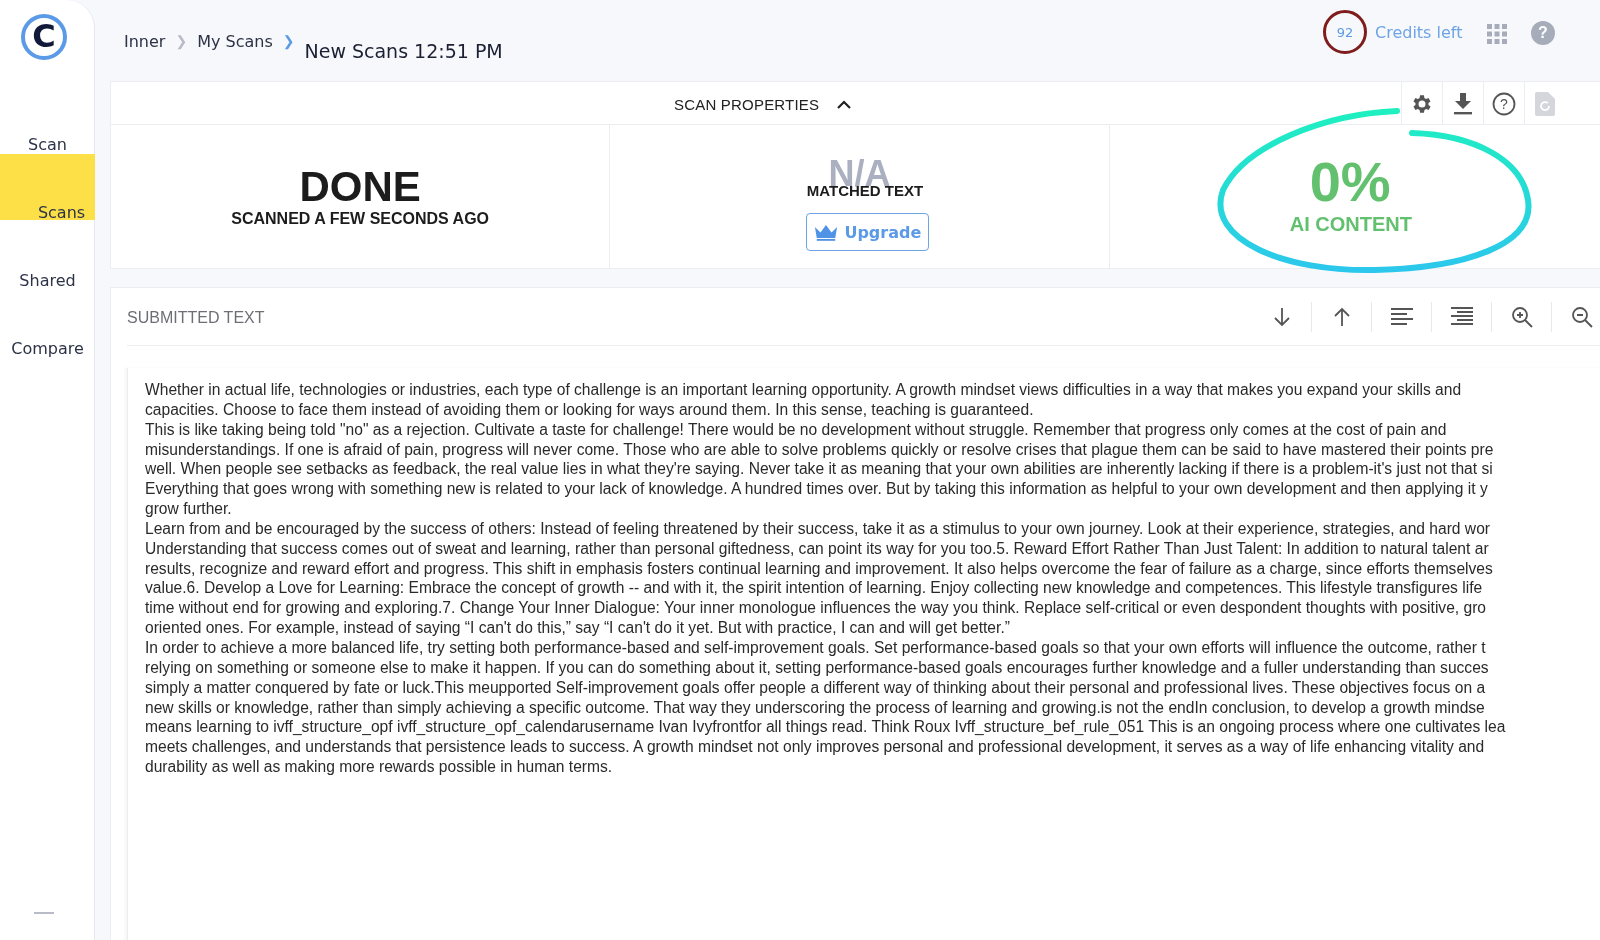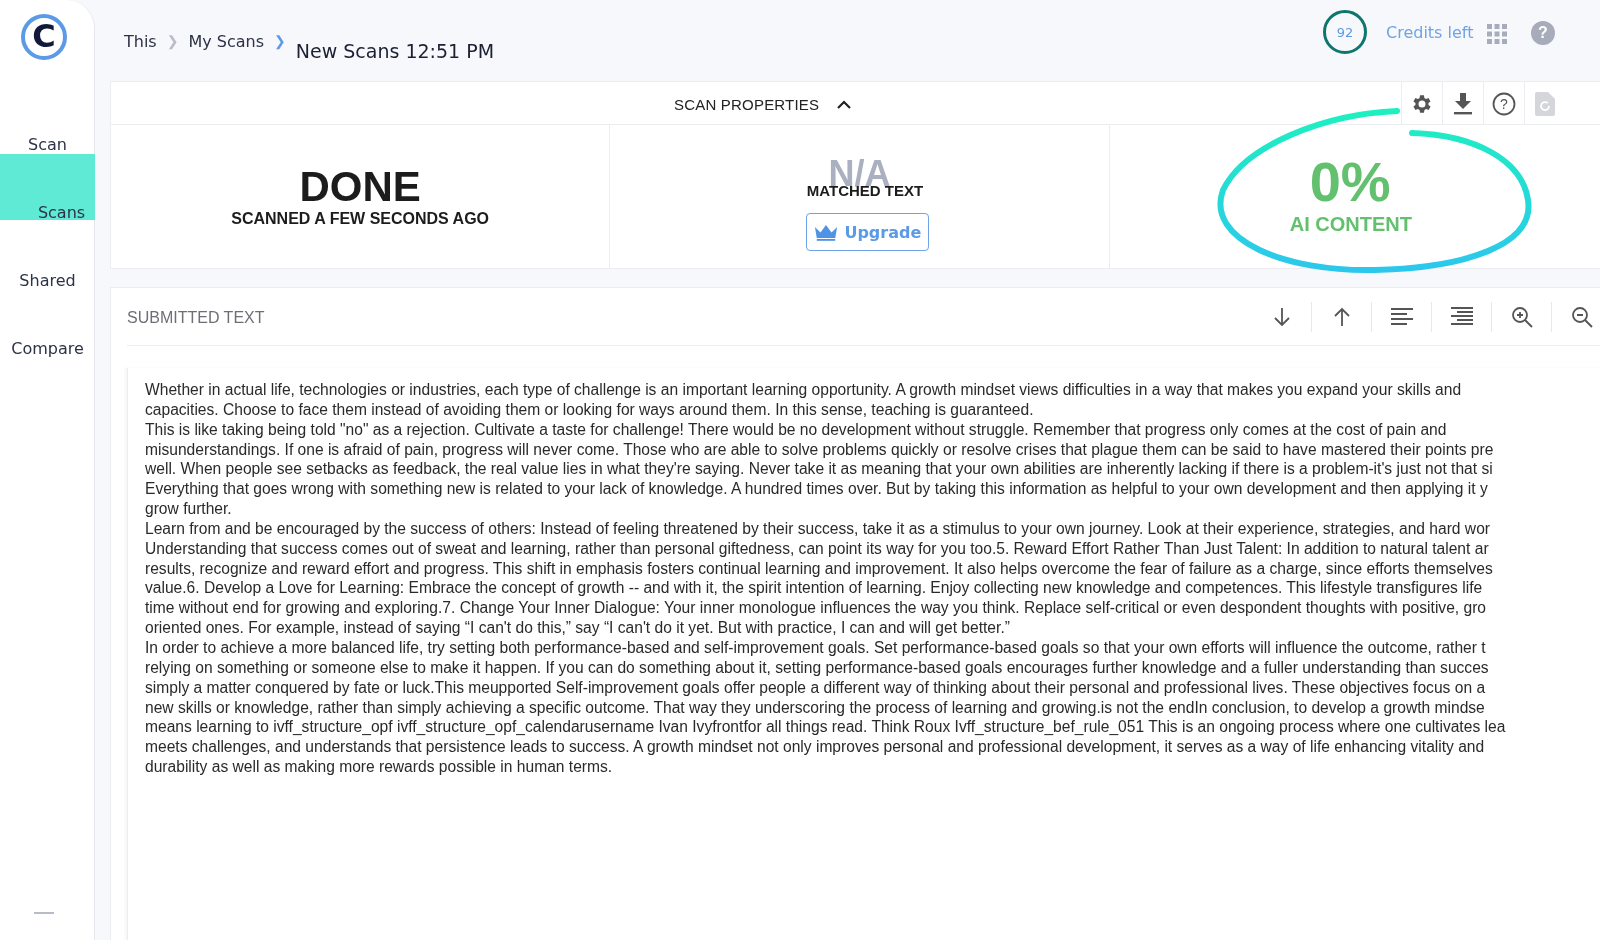--- a/index.html
+++ b/index.html
@@ -1,32 +1,32 @@
 <!DOCTYPE html>
 <html><head>
 <meta charset="utf-8">
 <style>
   * { box-sizing: border-box; margin: 0; padding: 0; }
   html, body { width: 1600px; height: 940px; overflow: hidden; background: #f7f8fb; font-family: "Liberation Sans", sans-serif; color: #222; }
   .sidebar { position: absolute; left: 0; top: 0; width: 95px; height: 940px; background: #fff; border-right: 1px solid #e6e8ee; border-top-right-radius: 28px; }
   .logo { position: absolute; left: 21px; top: 14px; width: 46px; height: 46px; border-radius: 50%; border: 4px solid #5b9ae6; display: flex; align-items: center; justify-content: center; }
   .logo-inner { font-family: "DejaVu Sans", sans-serif; font-weight: bold; font-size: 32px; color: #111a3a; line-height: 1; margin-top: -2px; }
   .nav-item { position: absolute; left: 0; width: 95px; height: 66px; display: flex; flex-direction: column; align-items: center; justify-content: center; font-family: "DejaVu Sans", sans-serif; font-size: 16px; color: #2c3347; gap: 44px; }
-  .nav-item.active { background: #5eead4; padding-left: 28px; }
+  .nav-item.active { background: #fde047; padding-left: 28px; }
   .nav-item svg { margin-bottom: 6px; }
   .collapse-hint { position: absolute; left: 34px; top: 912px; width: 20px; height: 4px; border-top: 2px solid #b8bcc8; }
 
   .topbar { position: absolute; left: 95px; top: 0; right: 0; height: 64px; }
   .breadcrumb { position: absolute; left: 29px; top: 20px; display: flex; align-items: center; font-family: "DejaVu Sans", sans-serif; font-size: 16px; color: #2c3347; }
   .breadcrumb .sep { color: #b8bcc8; margin: 0 10px; font-size: 14px; }
   .breadcrumb .sep.blue { color: #5b9ae6; }
   .breadcrumb .current { font-size: 19px; color: #1b2033; margin-top: 20px; }
   .credits { position: absolute; left: 1228px; top: 10px; display: flex; align-items: center; }
-  .credit-ring { width: 44px; height: 44px; border-radius: 50%; border: 3px solid #0f766e; display: flex; align-items: center; justify-content: center; font-family: "DejaVu Sans", sans-serif; font-size: 13px; color: #5b9ae6; }
-  .credits-label { margin-left: 19px; font-family: "DejaVu Sans", sans-serif; font-size: 16px; color: #6ea4e6; }
+  .credit-ring { width: 44px; height: 44px; border-radius: 50%; border: 3px solid #7f1d1d; display: flex; align-items: center; justify-content: center; font-family: "DejaVu Sans", sans-serif; font-size: 13px; color: #5b9ae6; }
+  .credits-label { margin-left: 8px; font-family: "DejaVu Sans", sans-serif; font-size: 16px; color: #6ea4e6; }
   .apps-icon { position: absolute; left: 1392px; top: 24px; }
   .help-icon { position: absolute; left: 1436px; top: 21px; width: 24px; height: 24px; border-radius: 50%; background: #a7acbb; color: #fff; font-weight: bold; font-size: 16px; display: flex; align-items: center; justify-content: center; }
 
   .props-card { position: absolute; left: 110px; top: 81px; width: 1500px; height: 188px; background: #fff; border: 1px solid #ebedf1; }
   .props-header { height: 43px; border-bottom: 1px solid #ebedf1; position: relative; }
   .props-title { position: absolute; left: 563px; top: 14px; font-size: 15px; color: #222; letter-spacing: 0.2px; display: flex; align-items: center; gap: 18px; }
   .props-actions { position: absolute; left: 1290px; top: 0; display: flex; height: 43px; }
   .props-actions .act { width: 41px; height: 43px; border-left: 1px solid #ebedf1; display: flex; align-items: center; justify-content: center; }
   .props-cols { display: flex; height: 144px; }
   .props-col { width: 516px; border-right: 1px solid #ebedf1; position: relative; text-align: center; }
@@ -82,21 +82,21 @@
         <path d="M1 3l6 6 6-8 6 8 6-6-2 12H3z" fill="#4f93e6"></path>
         <rect x="3" y="16" width="20" height="2" fill="#4f93e6"></rect>
       </svg>
     <span>Compare</span>
   </div>
   <div class="collapse-hint"></div>
 </div>
 
 <div class="topbar">
   <div class="breadcrumb">
-    <span>This</span>
+    <span>Inner</span>
     <span class="sep">❯</span>
     <span>My Scans</span>
     <span class="sep blue">❯</span>
     <span class="current">New Scans 12:51 PM</span>
   </div>
   <div class="credits">
     <div class="credit-ring">
       <span>92</span>
     </div>
     <span class="credits-label">Credits left</span>

